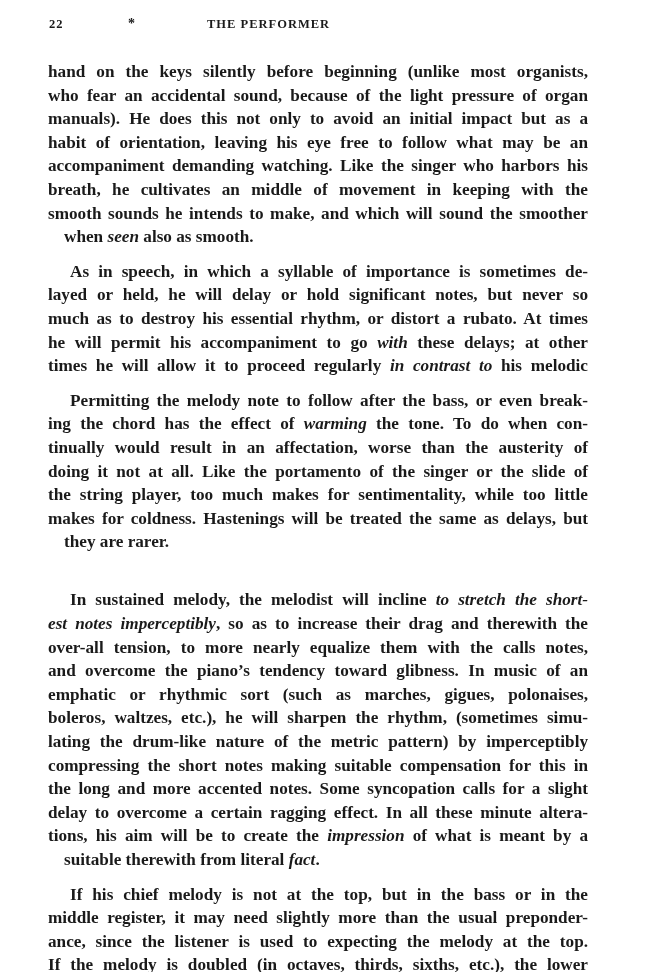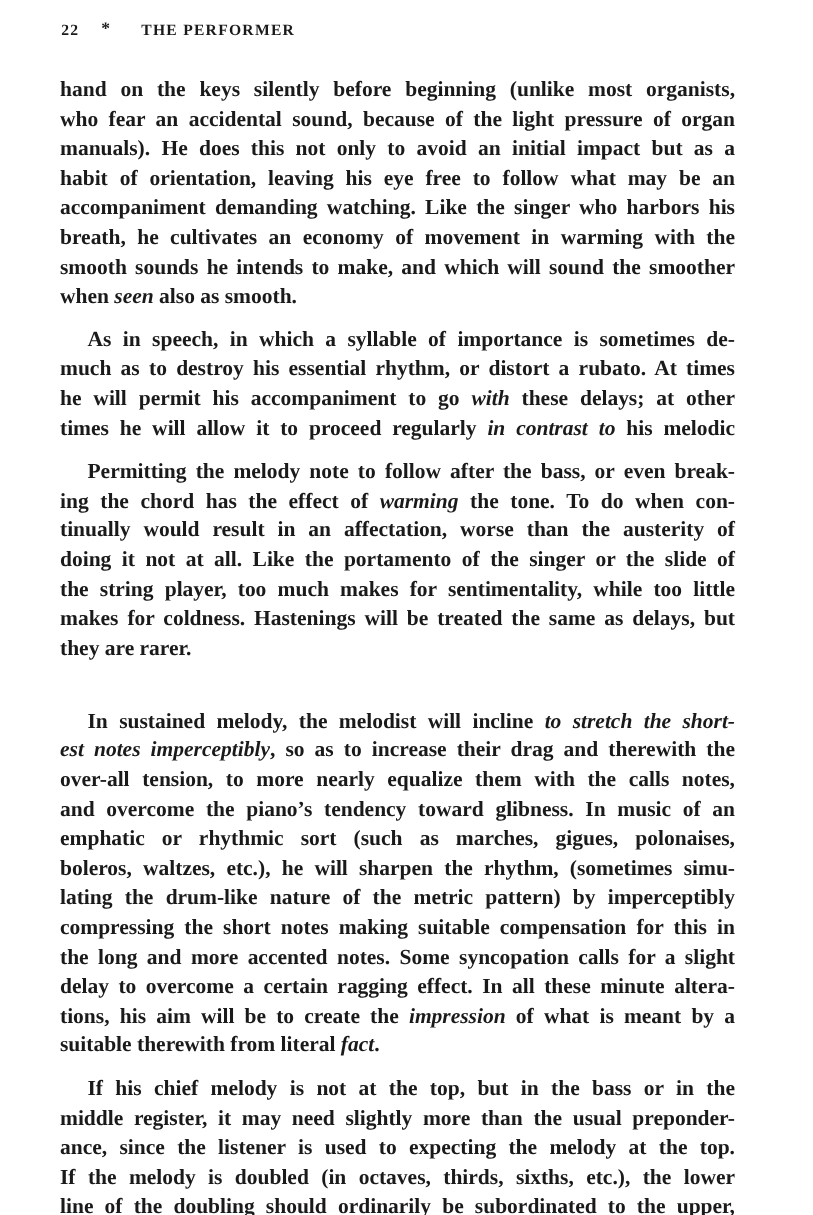--- a/index.html
+++ b/index.html
@@ -1,51 +1,52 @@
 <!DOCTYPE html>
 <html><head>
   <meta charset="utf-8">
   <style>
     html, body { margin: 0; padding: 0; background: #ffffff; }
     body { width: 650px; height: 972px; position: relative; overflow: hidden;
       font-family: "Liberation Serif", "DejaVu Serif", serif; color: #1a1a1a; }
     .header { position: absolute; left: 49px; top: 16px; height: 16px; font-size: 12.5px;
-      font-weight: bold; letter-spacing: 1px; display: flex; align-items: center; }
+      font-weight: bold; letter-spacing: 1px; display: flex; align-items: center; gap: 47px; }
     .header .num { width: 32px; }
     .header .star { width: 32px; font-size: 14px; }
     .text { position: absolute; left: 48px; top: 60px; width: 540px; font-weight: bold; }
     .line { height: 23.6px; line-height: 23.6px; font-size: 17.2px; white-space: nowrap;
       text-align: justify; text-align-last: justify; }
-    .line.last { text-align-last: left; }
+    .line.last { text-align-last: left; margin-left: 16px; }
     .line.indent { padding-left: 22px; margin-top: 11px; }
     .gap { height: 23.6px; }
     em { font-style: italic; }
   </style>
 </head>
 <body>
 
 <div class="header">
   <span class="num">22</span>
   <span class="star">*</span>
   <span>THE PERFORMER</span>
 </div>
 
 <div class="text" id="body-text">
     <div>
       <div class="line"><span>hand on the keys silently before beginning (unlike most organists,</span></div>
       <div class="line"><span>who fear an accidental sound, because of the light pressure of organ</span></div>
       <div class="line"><span>manuals). He does this not only to avoid an initial impact but as a</span></div>
       <div class="line"><span>habit of orientation, leaving his eye free to follow what may be an</span></div>
       <div class="line"><span>accompaniment demanding watching. Like the singer who harbors his</span></div>
-      <div class="line"><span>breath, he cultivates an economy of movement in warming with the</span></div>
+      <div class="line"><span>breath, he cultivates an middle of movement in keeping with the</span></div>
       <div class="line"><span>smooth sounds he intends to make, and which will sound the smoother</span></div>
       <div class="line last"><span>when </span><em>seen</em><span> also as smooth.</span></div>
     </div>
     <div>
       <div class="line indent"><span>As in speech, in which a syllable of importance is sometimes de-</span></div>
+      <div class="line"><span>layed or held, he will delay or hold significant notes, but never so</span></div>
       <div class="line"><span>much as to destroy his essential rhythm, or distort a rubato. At times</span></div>
       <div class="line"><span>he will permit his accompaniment to go </span><em>with</em><span> these delays; at other</span></div>
       <div class="line"><span>times he will allow it to proceed regularly </span><em>in contrast to</em><span> his melodic</span></div>
     </div>
     <div>
       <div class="line indent"><span>Permitting the melody note to follow after the bass, or even break-</span></div>
       <div class="line"><span>ing the chord has the effect of </span><em>warming</em><span> the tone. To do when con-</span></div>
       <div class="line"><span>tinually would result in an affectation, worse than the austerity of</span></div>
       <div class="line"><span>doing it not at all. Like the portamento of the singer or the slide of</span></div>
       <div class="line"><span>the string player, too much makes for sentimentality, while too little</span></div>

